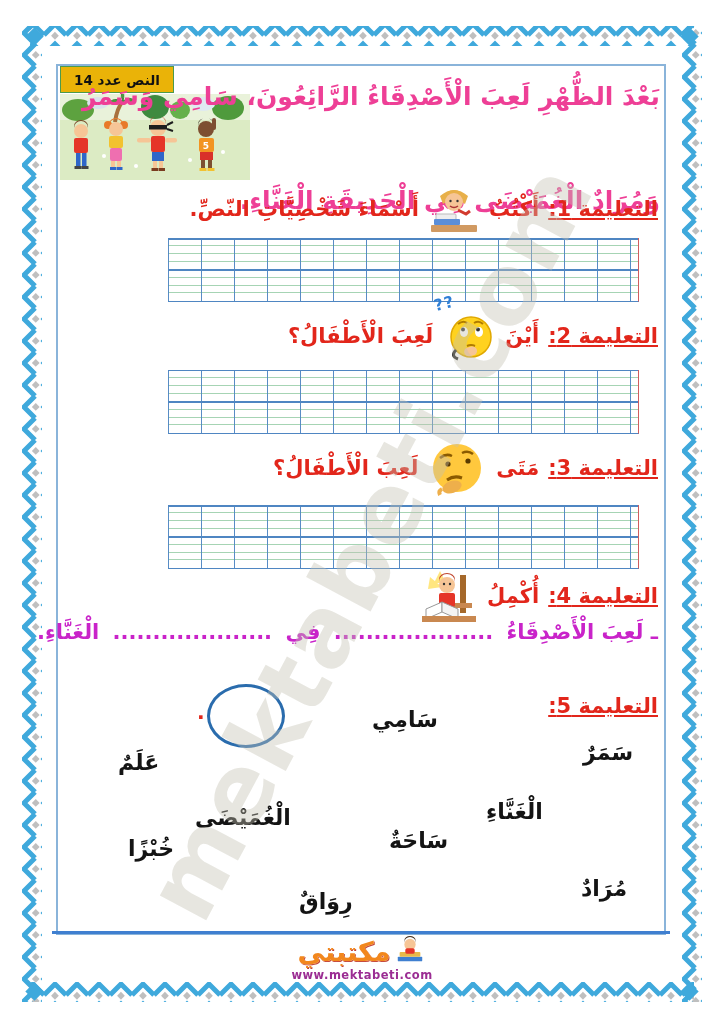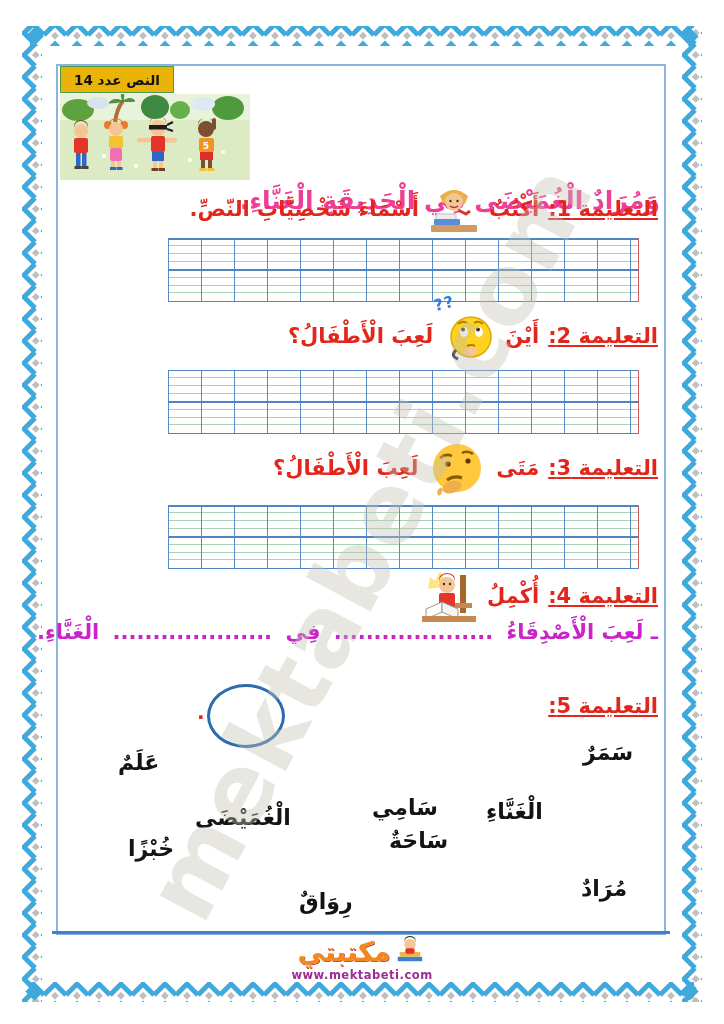--- a/index.html
+++ b/index.html
@@ -60,21 +60,21 @@
   #fill-line span{margin-left:6px;}
 
   
   #ellipse{position:absolute;left:207px;top:684px;width:72px;height:58px;border:3px solid #2a6cad;
     border-radius:50%;z-index:4;background:transparent;}
   #ellipse-period{position:absolute;left:197px;top:700px;color:#e2261b;font-weight:bold;font-size:20px;z-index:4;}
 
   
   .word{position:absolute;color:#141414;font-weight:bold;font-size:22px;direction:rtl;z-index:4;white-space:nowrap;}
   #w0{left:583px;top:740px;text-align:right;}
-  #w1{left:372px;top:795px;}
+  #w1{left:372px;top:707px;}
   #w2{left:118px;top:750px;}
   #w3{left:486px;top:799px;}
   #w4{left:195px;top:805px;}
   #w5{left:389px;top:828px;text-align:center;}
   #w6{left:128px;top:836px;}
   #w7{left:581px;top:876px;}
   #w8{left:299px;top:889px;}
 
   
   #watermark{position:absolute;left:-100px;top:472px;width:940px;height:140px;line-height:140px;
@@ -172,20 +172,21 @@
     <rect x="152" y="24" width="4" height="12" rx="2" fill="#7d4f31"></rect>
     <rect x="139" y="44" width="15" height="14" rx="2" fill="#f29422"></rect>
     <text x="146" y="55" font-size="9" font-weight="bold" fill="#fff" text-anchor="middle">5</text>
     <rect x="140" y="58" width="13" height="8" fill="#d9302a"></rect>
     <rect x="141" y="66" width="4" height="9" fill="#7d4f31"></rect>
       <rect x="148" y="66" width="4" height="9" fill="#7d4f31"></rect>
     <rect x="139.5" y="74" width="7" height="3" fill="#f2c230"></rect>
       <rect x="147.5" y="74" width="7" height="3" fill="#f2c230"></rect>
   </svg>
 
+  <div id="para1" class="para-line">بَعْدَ الظُّهْرِ لَعِبَ الْأَصْدِقَاءُ الرَّائِعُونَ، سَامِي وَسَمَرُ</div>
   <div id="para2" class="para-line">وَمُرَادٌ الْغُمَيْضَى فِي الْحَدِيقَةِ الْغَنَّاءِ.</div>
 
   <div id="inst1" class="inst">
     <span class="lbl">التعليمة 1:</span>
     <span>أَكْتُبُ</span>
     <span class="icon-wrap">
       <svg width="52" height="50" viewBox="0 0 52 50">
         <path d="M12,12 q14,-12 28,0 l-3,8 q-11,-8 -22,0 z" fill="#e8b04a"></path>
         <circle cx="26" cy="18" r="9" fill="#f6c596"></circle>
         <path d="M17,15 a9,7 0 0 1 18,0 l0,-3 a9,6 0 0 0 -18,0 z" fill="#e8b04a"></path>

